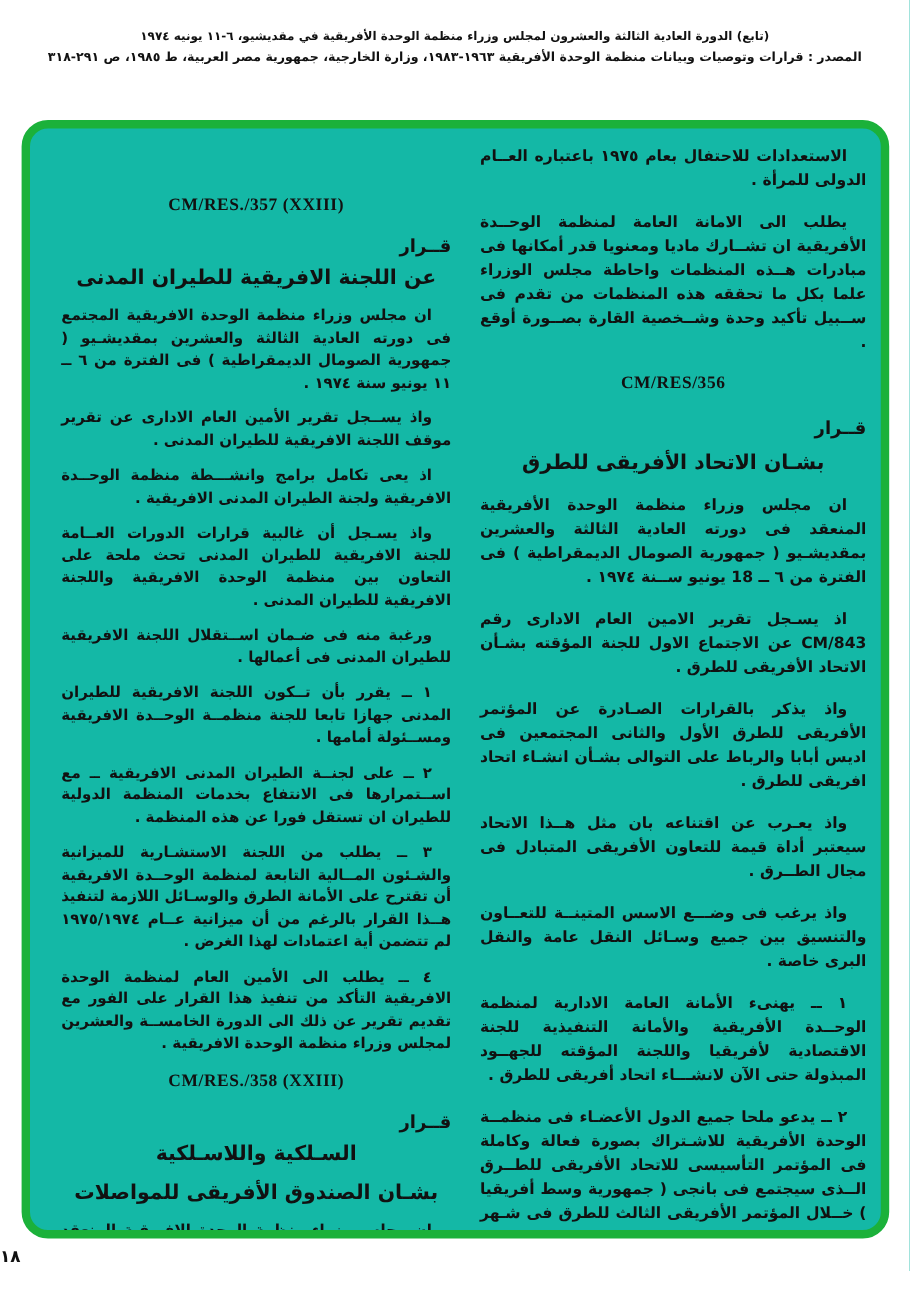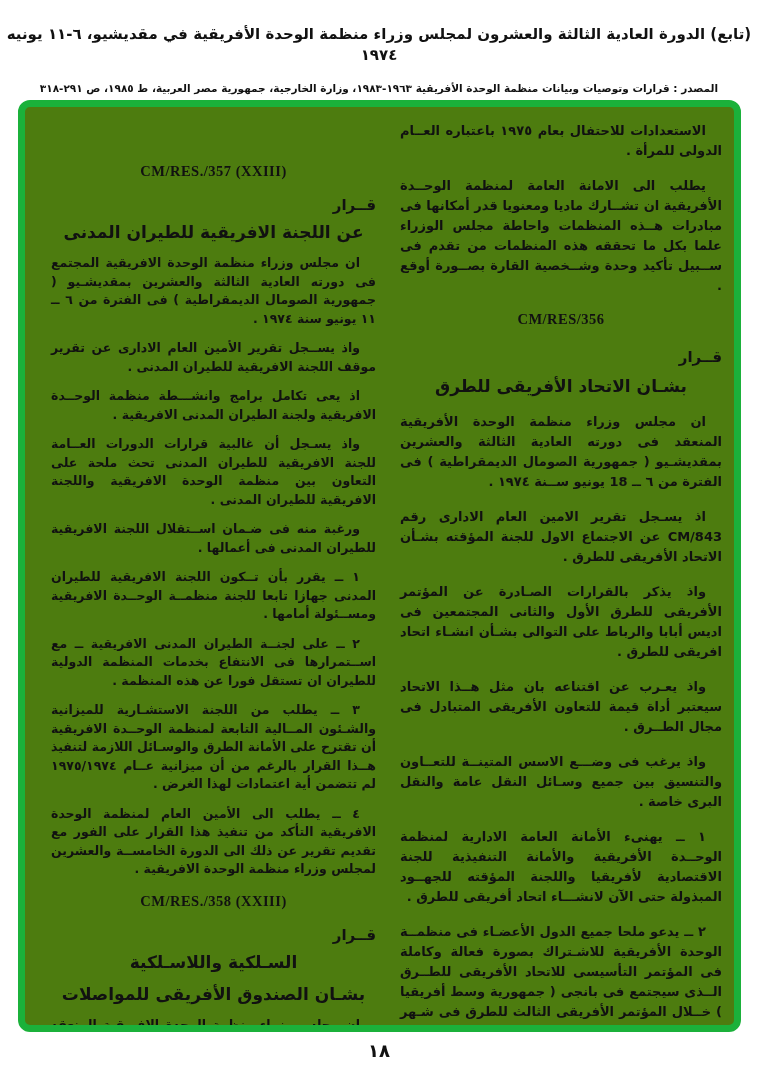--- a/index.html
+++ b/index.html
@@ -4,29 +4,29 @@
 <style>
   html,body{margin:0;padding:0;}
   body{
     width:758px;height:1078px;background:#ffffff;position:relative;
     font-family:"DejaVu Sans",sans-serif;color:#111;overflow:hidden;
   }
   .page-header{
     position:absolute;top:24px;left:0;width:758px;text-align:center;direction:rtl;
   }
   .page-header .line1{
-    font-size:15px;font-weight:bold;letter-spacing:0;line-height:1.4;
+    font-size:10px;font-weight:bold;letter-spacing:0;line-height:1.4;
   }
   .page-header .line2{
-    font-size:10.5px;font-weight:bold;margin-top:16px;
+    font-size:10.5px;font-weight:bold;margin-top:4px;
   }
   .doc-frame{
     position:absolute;left:18px;top:100px;width:723px;height:932px;
-    border:7px solid var(--frame-green,#1bb13a);border-radius:12px;
-    box-sizing:border-box;background:#4d7c0f;
+    border:7px solid var(--frame-green,#1bb13a);border-radius:22px;
+    box-sizing:border-box;background:#14b8a6;
     padding:14px 12px 14px 26px;overflow:hidden;
   }
   .columns{
     display:flex;flex-direction:row;direction:rtl;gap:24px;height:100%;
   }
   .col{direction:rtl;}
   .col-first{width:322px;flex:0 0 322px;}   
   .col-second{flex:1;padding-top:40px;}      
 
   .doc-p{
@@ -45,22 +45,22 @@
   .doc-h{
     text-align:right;font-weight:bold;font-size:15px;margin:6px 0 10px 0;letter-spacing:1px;
   }
   .doc-sub{
     text-align:center;font-weight:bold;font-size:17px;margin:0 0 16px 0;
   }
   .col-second .doc-h{margin:4px 0 8px 0;}
   .col-second .doc-sub{margin:0 0 12px 0;}
 
   .page-number{
-    position:absolute;top:1040px;left:0;width:758px;text-align:center;
-    font-weight:bold;font-size:18px;
+    position:absolute;top:1040px;left:0;width:758px;
+    font-weight:bold;font-size:14px;
   }
 </style>
 </head>
 <body>
 
 <div class="page-header">
   <div class="line1">(تابع) الدورة العادية الثالثة والعشرون لمجلس وزراء منظمة الوحدة الأفريقية في مقديشيو، ٦-١١ يونيه ١٩٧٤</div>
   <div class="line2">المصدر : قرارات وتوصيات وبيانات منظمة الوحدة الأفريقية ١٩٦٣-١٩٨٣، وزارة الخارجية، جمهورية مصر العربية، ط ١٩٨٥، ص ٢٩١-٣١٨</div>
 </div>
 

